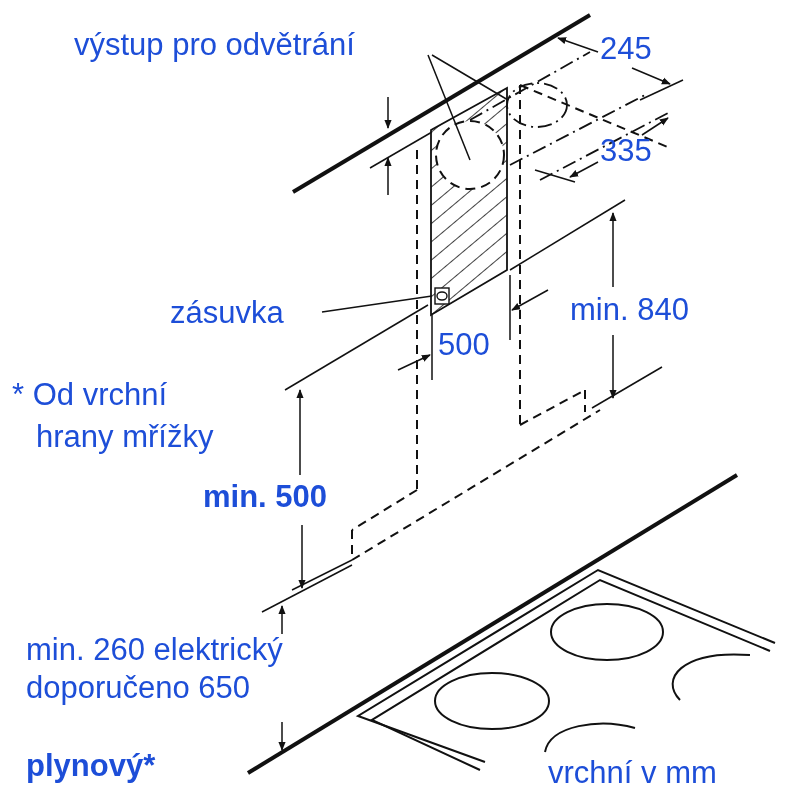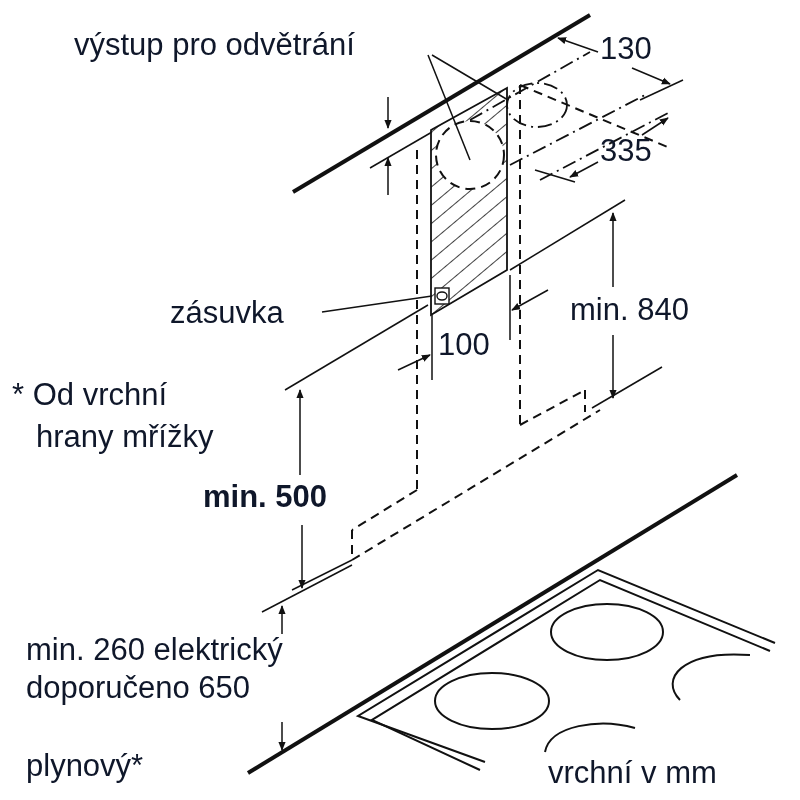--- a/index.html
+++ b/index.html
@@ -4,21 +4,21 @@
 <style>
   html, body { margin: 0; padding: 0; background: #ffffff; }
   body { width: 800px; height: 800px; position: relative; overflow: hidden; }
   #stage { position: absolute; left: 0; top: 0; width: 800px; height: 800px; }
   svg { position: absolute; left: 0; top: 0; }
   .lbl {
     position: absolute;
     font-family: "Liberation Sans", sans-serif;
     font-size: 31px;
     line-height: 34px;
-    color: #0f172a;
+    color: #1d4ed8;
     white-space: nowrap;
   }
 </style>
 </head>
 <body>
 
 <div id="stage">
 
 <svg width="800" height="800" viewBox="0 0 800 800">
   <defs>
@@ -113,26 +113,26 @@
     <polyline points="485,762 358,716 598,570 775,643"></polyline>
     <polyline points="480,770 372,720 600,580 770,651"></polyline>
     <ellipse cx="607" cy="632" rx="56" ry="28"></ellipse>
     <ellipse cx="492" cy="701" rx="57" ry="28"></ellipse>
     <path d="M680,700 C660,680 680,650 750,655"></path>
     <path d="M545,752 C550,725 600,718 635,728"></path>
   </g>
 </svg>
 
 <div class="lbl" style="left:74px; top:28px;">výstup pro odvětrání</div>
-<div class="lbl" style="left:600px; top:32px;">130</div>
+<div class="lbl" style="left:600px; top:32px;">245</div>
 <div class="lbl" style="left:600px; top:134px;">335</div>
 <div class="lbl" style="left:170px; top:296px;">zásuvka</div>
-<div class="lbl" style="left:438px; top:328px;">100</div>
+<div class="lbl" style="left:438px; top:328px;">500</div>
 <div class="lbl" style="left:570px; top:293px;">min. 840</div>
 <div class="lbl" style="left:36px; top:420px;">hrany mřížky</div>
 <div class="lbl" style="left:12px; top:378px;">* Od vrchní</div>
 <div class="lbl" style="left:203px; top:480px;font-weight:bold;">min. 500</div>
 <div class="lbl" style="left:26px; top:633px;">min. 260 elektrický</div>
 <div class="lbl" style="left:26px; top:671px;">doporučeno 650</div>
-<div class="lbl" style="left:26px; top:749px;">plynový*</div>
+<div class="lbl" style="left:26px; top:749px;font-weight:bold;">plynový*</div>
 <div class="lbl" style="left:548px; top:756px;">vrchní v mm</div>
 
 </div>
 
 </body></html>

